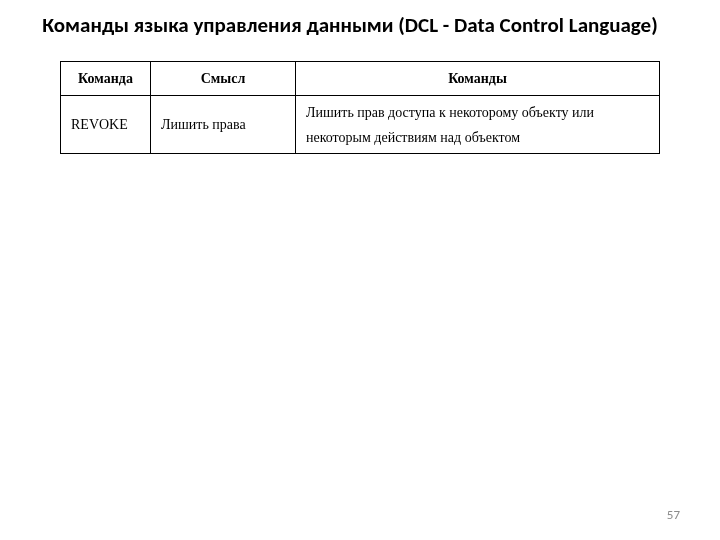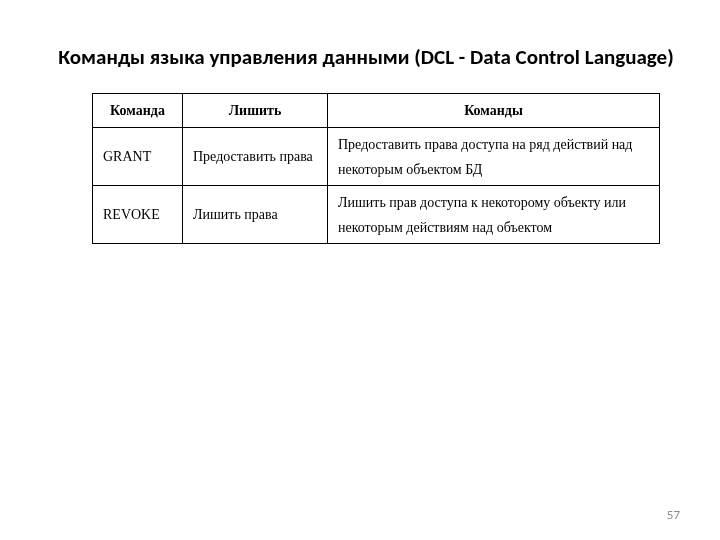--- a/index.html
+++ b/index.html
@@ -1,15 +1,15 @@
 <!DOCTYPE html>
 <html><head>
   <meta charset="utf-8">
   <style>
-    * { margin: 0; padding: 16px; box-sizing: border-box; }
+    * { margin: 0; padding: 0; box-sizing: border-box; }
     body {
       width: 720px;
       height: 540px;
       background: #fff;
       font-family: Calibri, "Segoe UI", Arial, sans-serif;
       position: relative;
       color: #000;
     }
     .title {
       text-align: center;
@@ -63,30 +63,25 @@
 <div class="table-wrap">
   <table>
     <colgroup>
       <col class="c1">
         <col class="c2">
         <col class="c3">
     </colgroup>
     <thead>
       <tr>
         <th>Команда</th>
-        <th>Лишить</th>
+        <th>Смысл</th>
         <th>Команды</th>
       </tr>
     </thead>
     <tbody>
-      <tr>
-        <td>GRANT</td>
-        <td>Предоставить права</td>
-        <td>Предоставить права доступа на ряд действий над некоторым объектом БД</td>
-      </tr>
       <tr>
         <td>REVOKE</td>
         <td>Лишить права</td>
         <td>Лишить прав доступа к некоторому объекту или некоторым действиям над объектом</td>
       </tr>
     </tbody>
   </table>
 </div>
 
 <div class="page-number">57</div>

